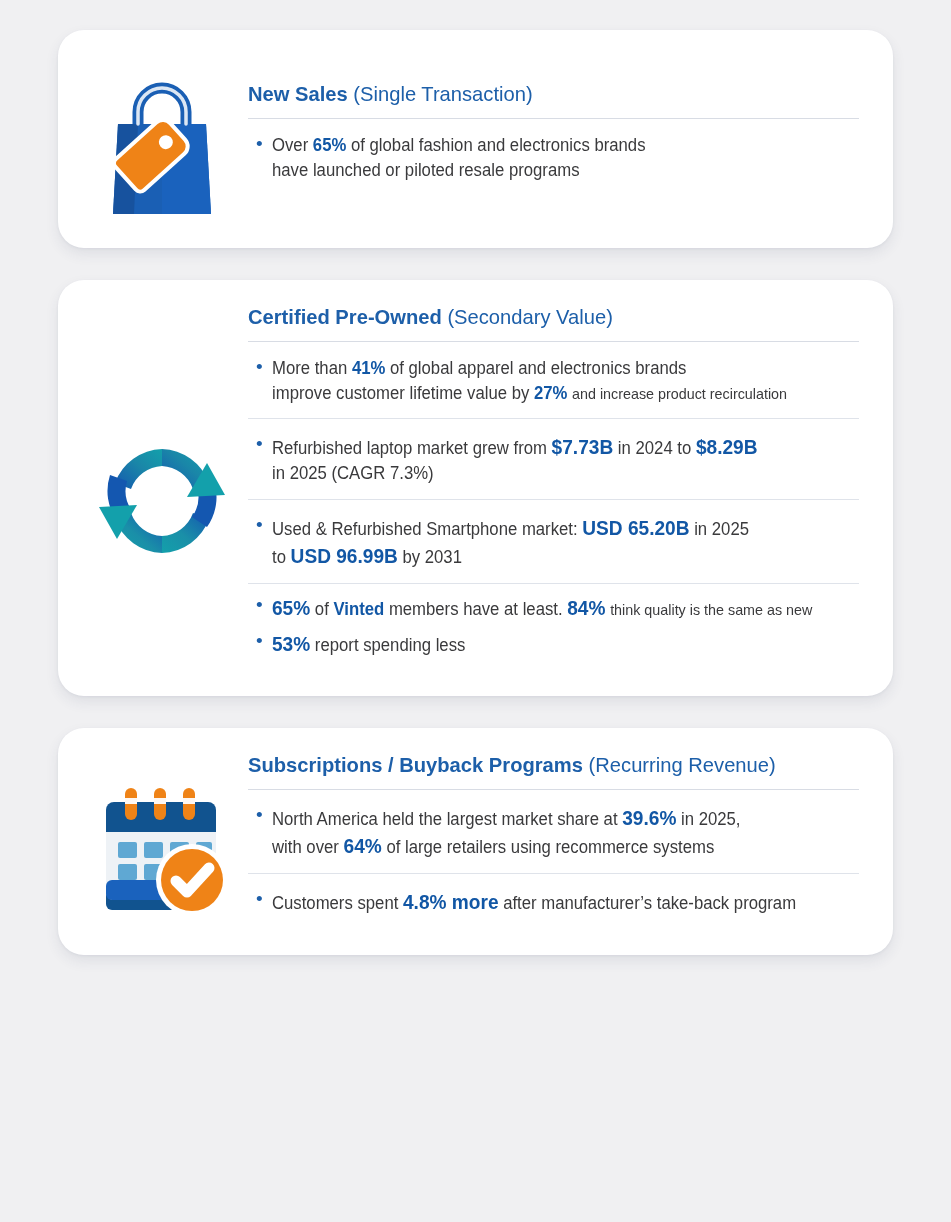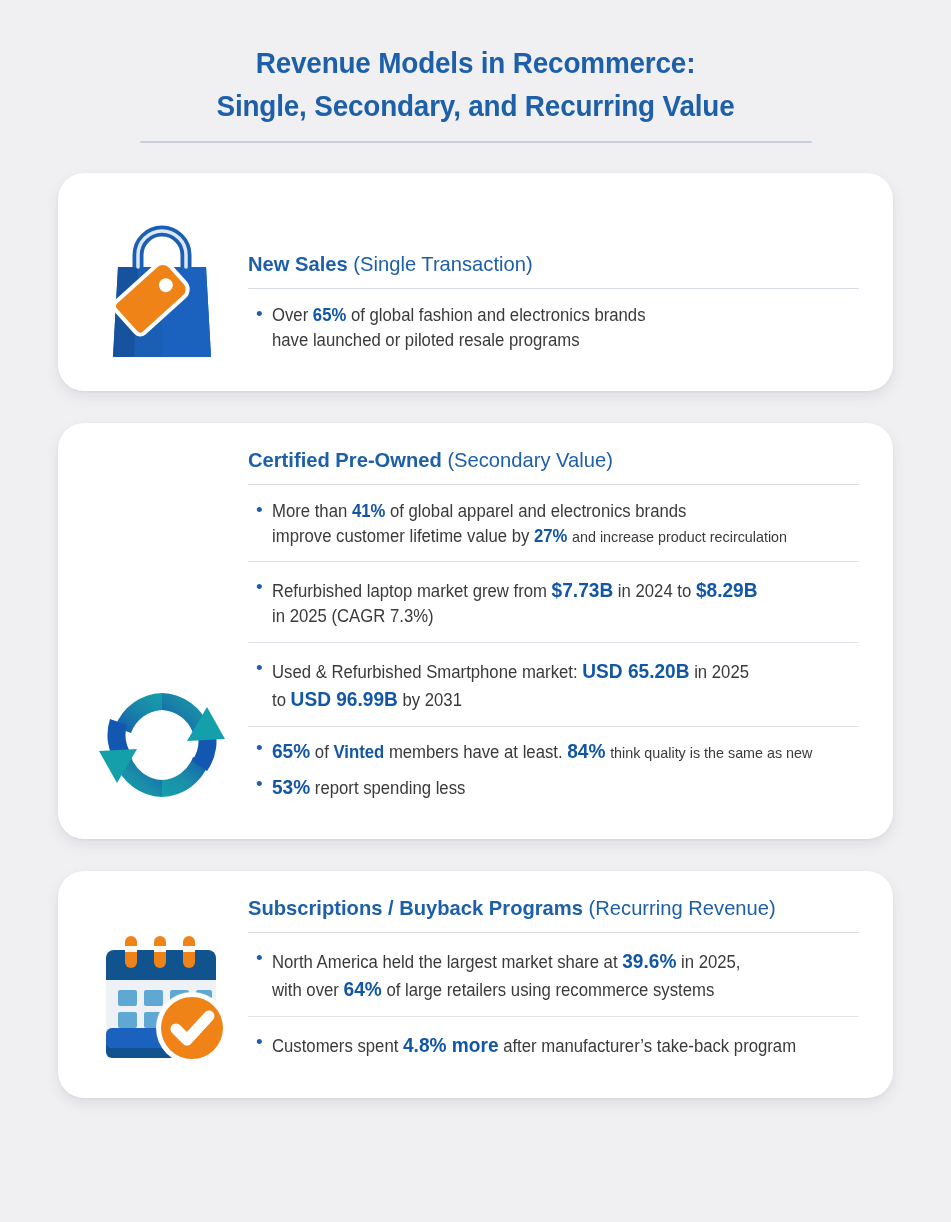--- a/index.html
+++ b/index.html
@@ -53,21 +53,21 @@
     flex-direction: column;
     gap: 32px;
   }
 
   .card {
     background: #ffffff;
     border-radius: 26px;
     box-shadow: 0 6px 14px rgba(40, 55, 90, 0.09),
                 0 1px 3px rgba(40, 55, 90, 0.06);
     display: flex;
-    align-items: flex-end;
+    align-items: center;
     padding: 24px 30px 26px 18px;
     position: relative;
   }
 
   .card-icon {
     width: 172px;
     min-width: 172px;
     display: flex;
     align-items: flex-start;
     justify-content: center;
@@ -140,25 +140,20 @@
   }
 
   .tight { padding-top: 10px; padding-bottom: 6px; }
   .tight2 { padding-top: 2px; padding-bottom: 12px; }
 </style>
 </head>
 <body>
 
 <div class="page">
 
-  <div class="title-block">
-    <div class="title-line">Revenue Models in Recommerce:</div>
-    <div class="title-line">Single, Secondary, and Recurring Value</div>
-    <div class="title-rule"></div>
-  </div>
 
   <div class="cards">
 
     <div class="card card-1">
       <div class="card-icon">
         <span>
           <svg width="128" height="138" viewBox="0 0 128 138" xmlns="http://www.w3.org/2000/svg">
             <path d="M40 44 V32 a24 24 0 0 1 48 0 V44" fill="none" stroke="#1a5fb4" stroke-width="11" stroke-linecap="round"></path>
             <path d="M20 44 H108 L113 134 H15 Z" fill="#1a5fb4"></path>
             <path d="M64 44 H108 L113 134 H64 Z" fill="#1a62bd"></path>

